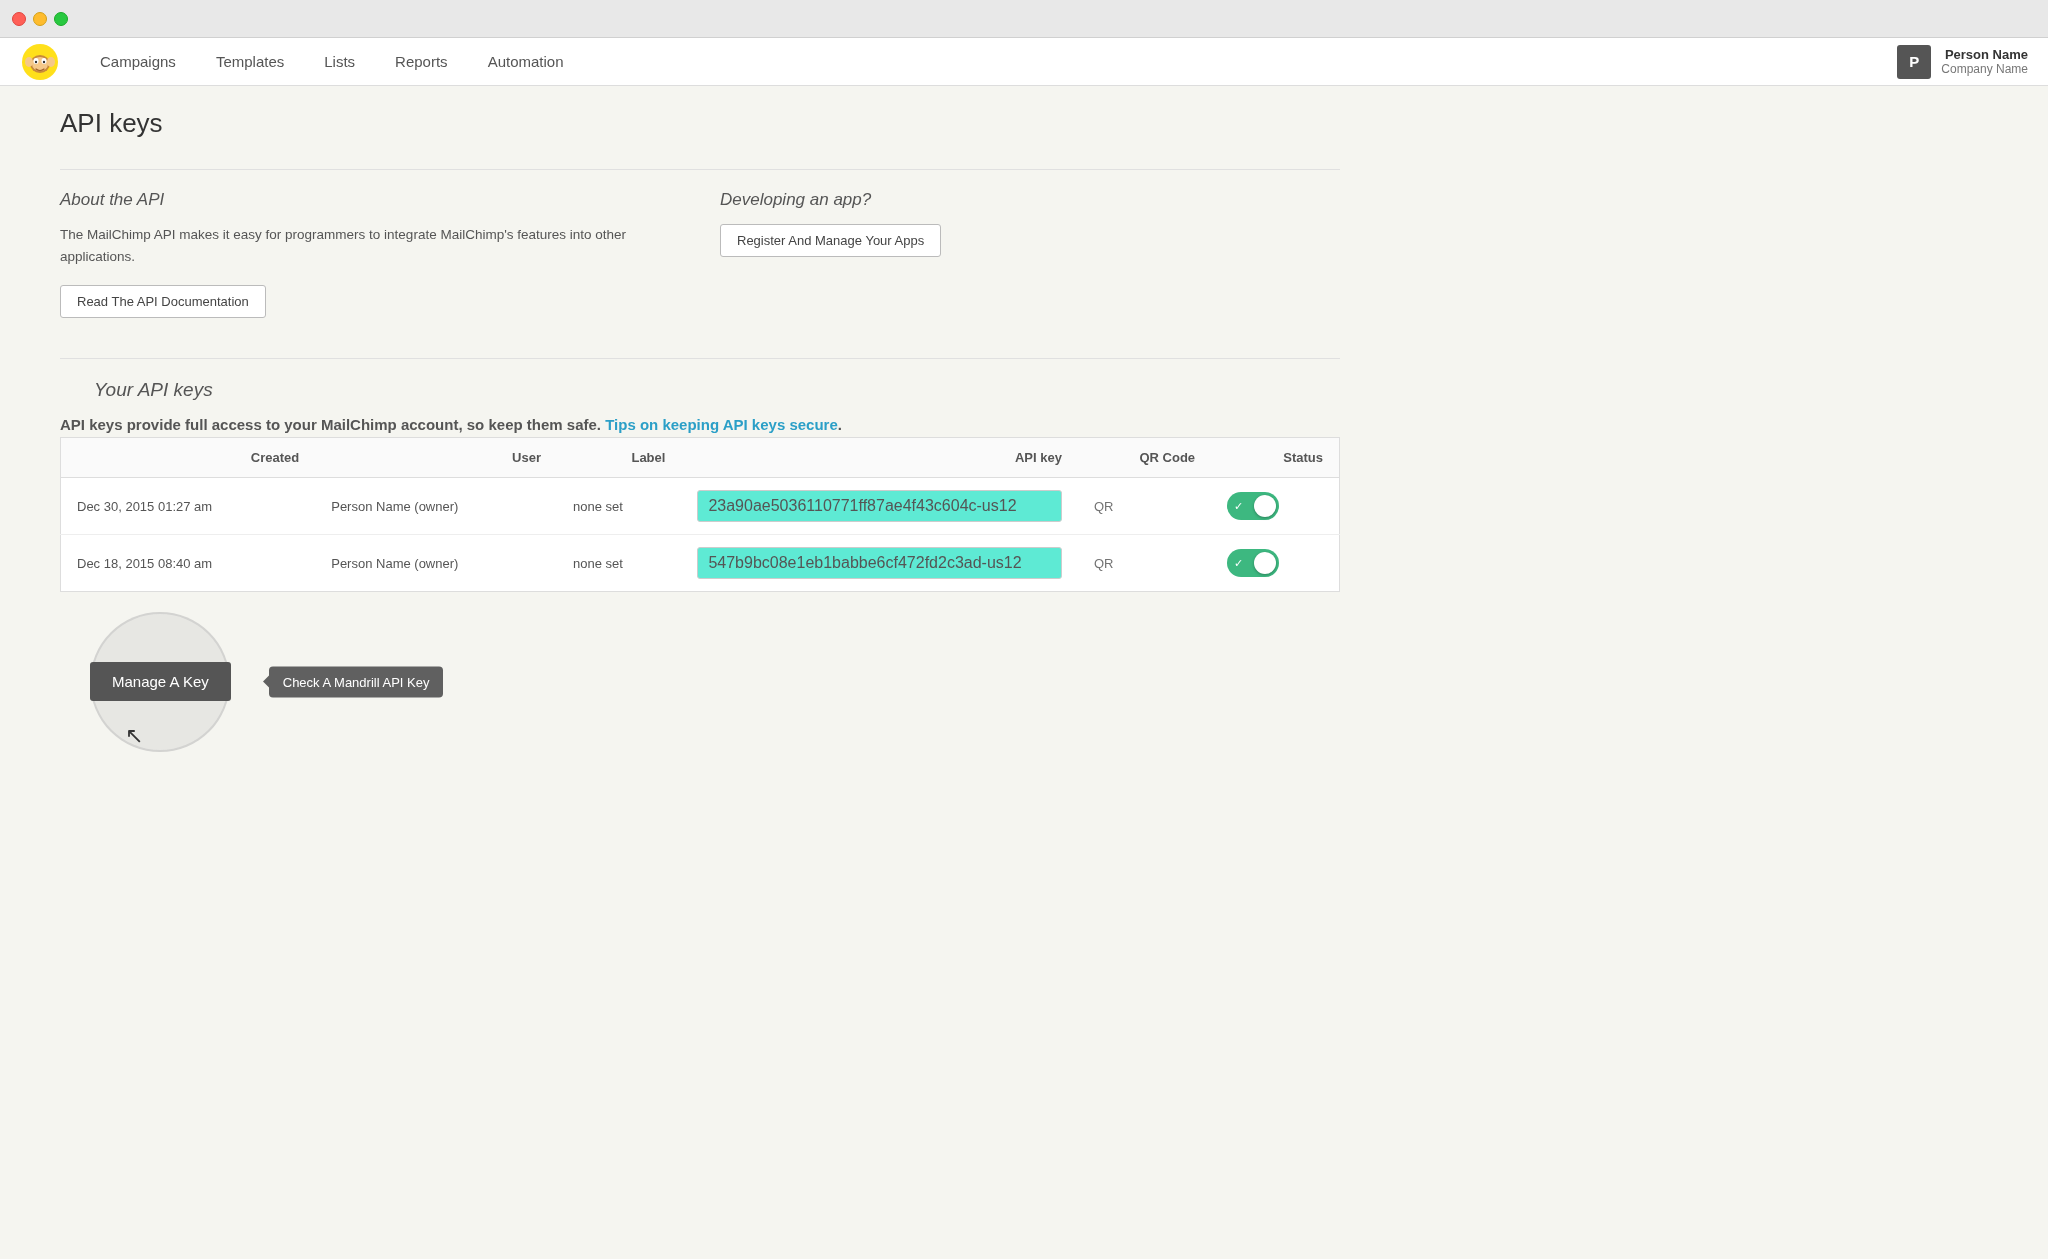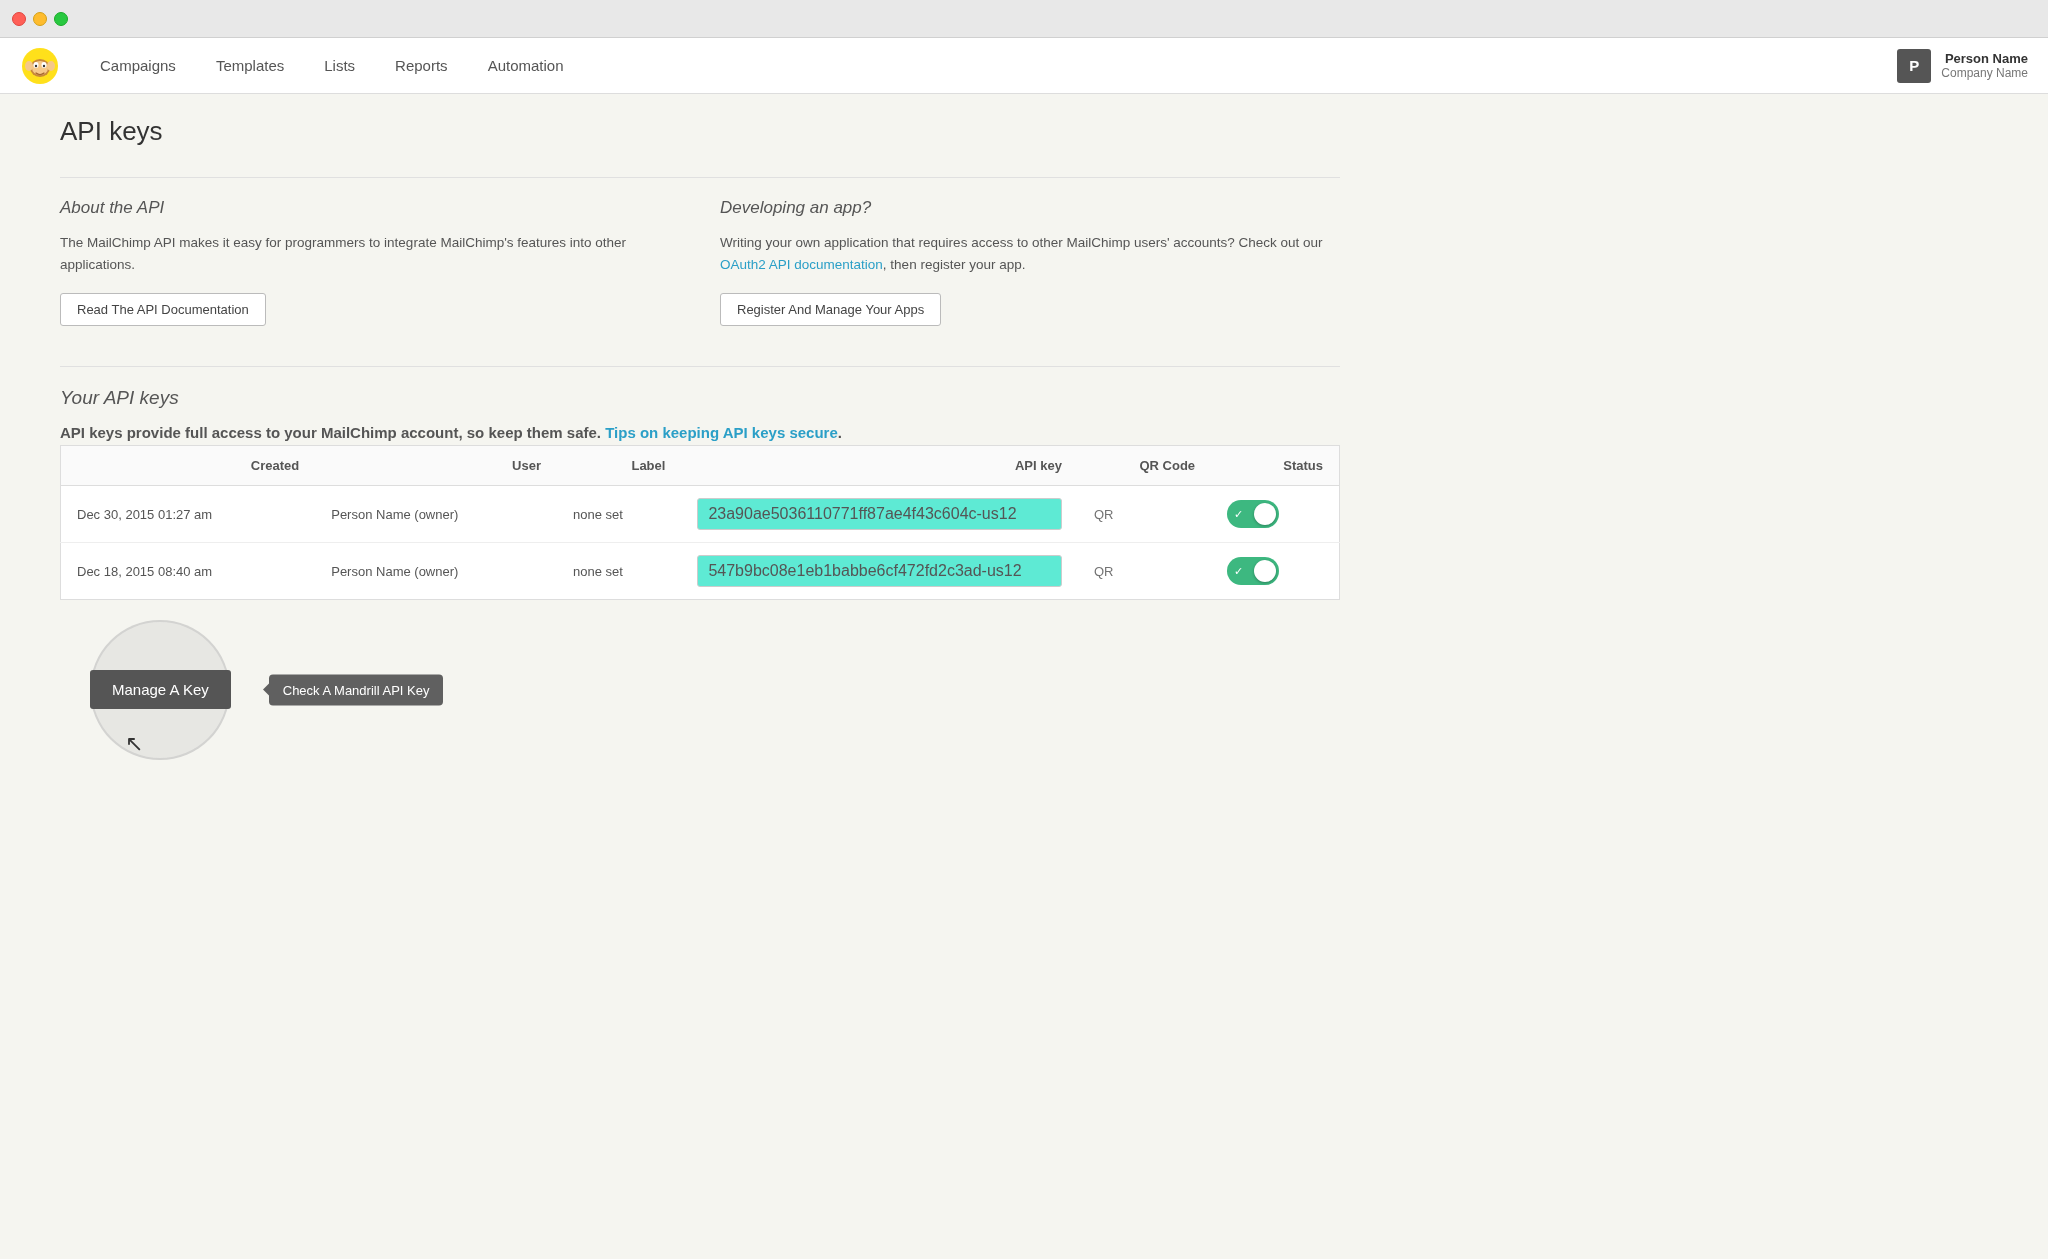--- a/index.html
+++ b/index.html
@@ -31,21 +31,21 @@
     .tl-yellow { background: #febc2e; border: 1px solid #d4a017; }
     .tl-green { background: #28c840; border: 1px solid #1aab29; }
 
     
     .navbar {
       background: #fff;
       border-bottom: 1px solid #ddd;
       display: flex;
       align-items: center;
       padding: 0 20px;
-      height: 56px;
+      height: 48px;
     }
     .nav-logo {
       width: 40px; height: 40px;
       margin-right: 20px;
       flex-shrink: 0;
     }
     .nav-links {
       display: flex;
       gap: 0;
       flex: 1;
@@ -131,20 +131,21 @@
     }
 
     
     .api-keys-section { margin-top: 10px; }
     .api-keys-heading {
       font-size: 19px;
       font-style: italic;
       font-weight: 400;
       color: #555;
       margin-bottom: 12px;
+      margin-left: 34px;
     }
     .api-keys-desc {
       font-size: 15px;
       color: #555;
       line-height: 1.6;
       font-weight: bold;
     }
     .api-keys-desc a { color: #2b9fc7; text-decoration: none; }
 
     
@@ -331,23 +332,20 @@
   <div class="two-col">
 
     <div>
       <h2 class="section-heading">About the API</h2>
       <p class="section-text">The MailChimp API makes it easy for programmers to integrate MailChimp's features into other applications.</p>
       <button class="btn-outline">Read The API Documentation</button>
     </div>
 
     <div>
       <h2 class="section-heading">Developing an app?</h2>
-      <p class="section-text">
-        <span>Writing your own application that requires access to other MailChimp users' accounts? Check out our </span><a>OAuth2 API documentation</a><span>, then register your app.</span>
-      </p>
       <button class="btn-outline">Register And Manage Your Apps</button>
     </div>
   </div>
 
   <hr class="divider">
 
   <div class="api-keys-section">
     <h2 class="api-keys-heading">Your API keys</h2>
     <p class="api-keys-desc">
       <span>API keys provide full access to your MailChimp account, so keep them safe. </span><a>Tips on keeping API keys secure</a><span>.</span>

